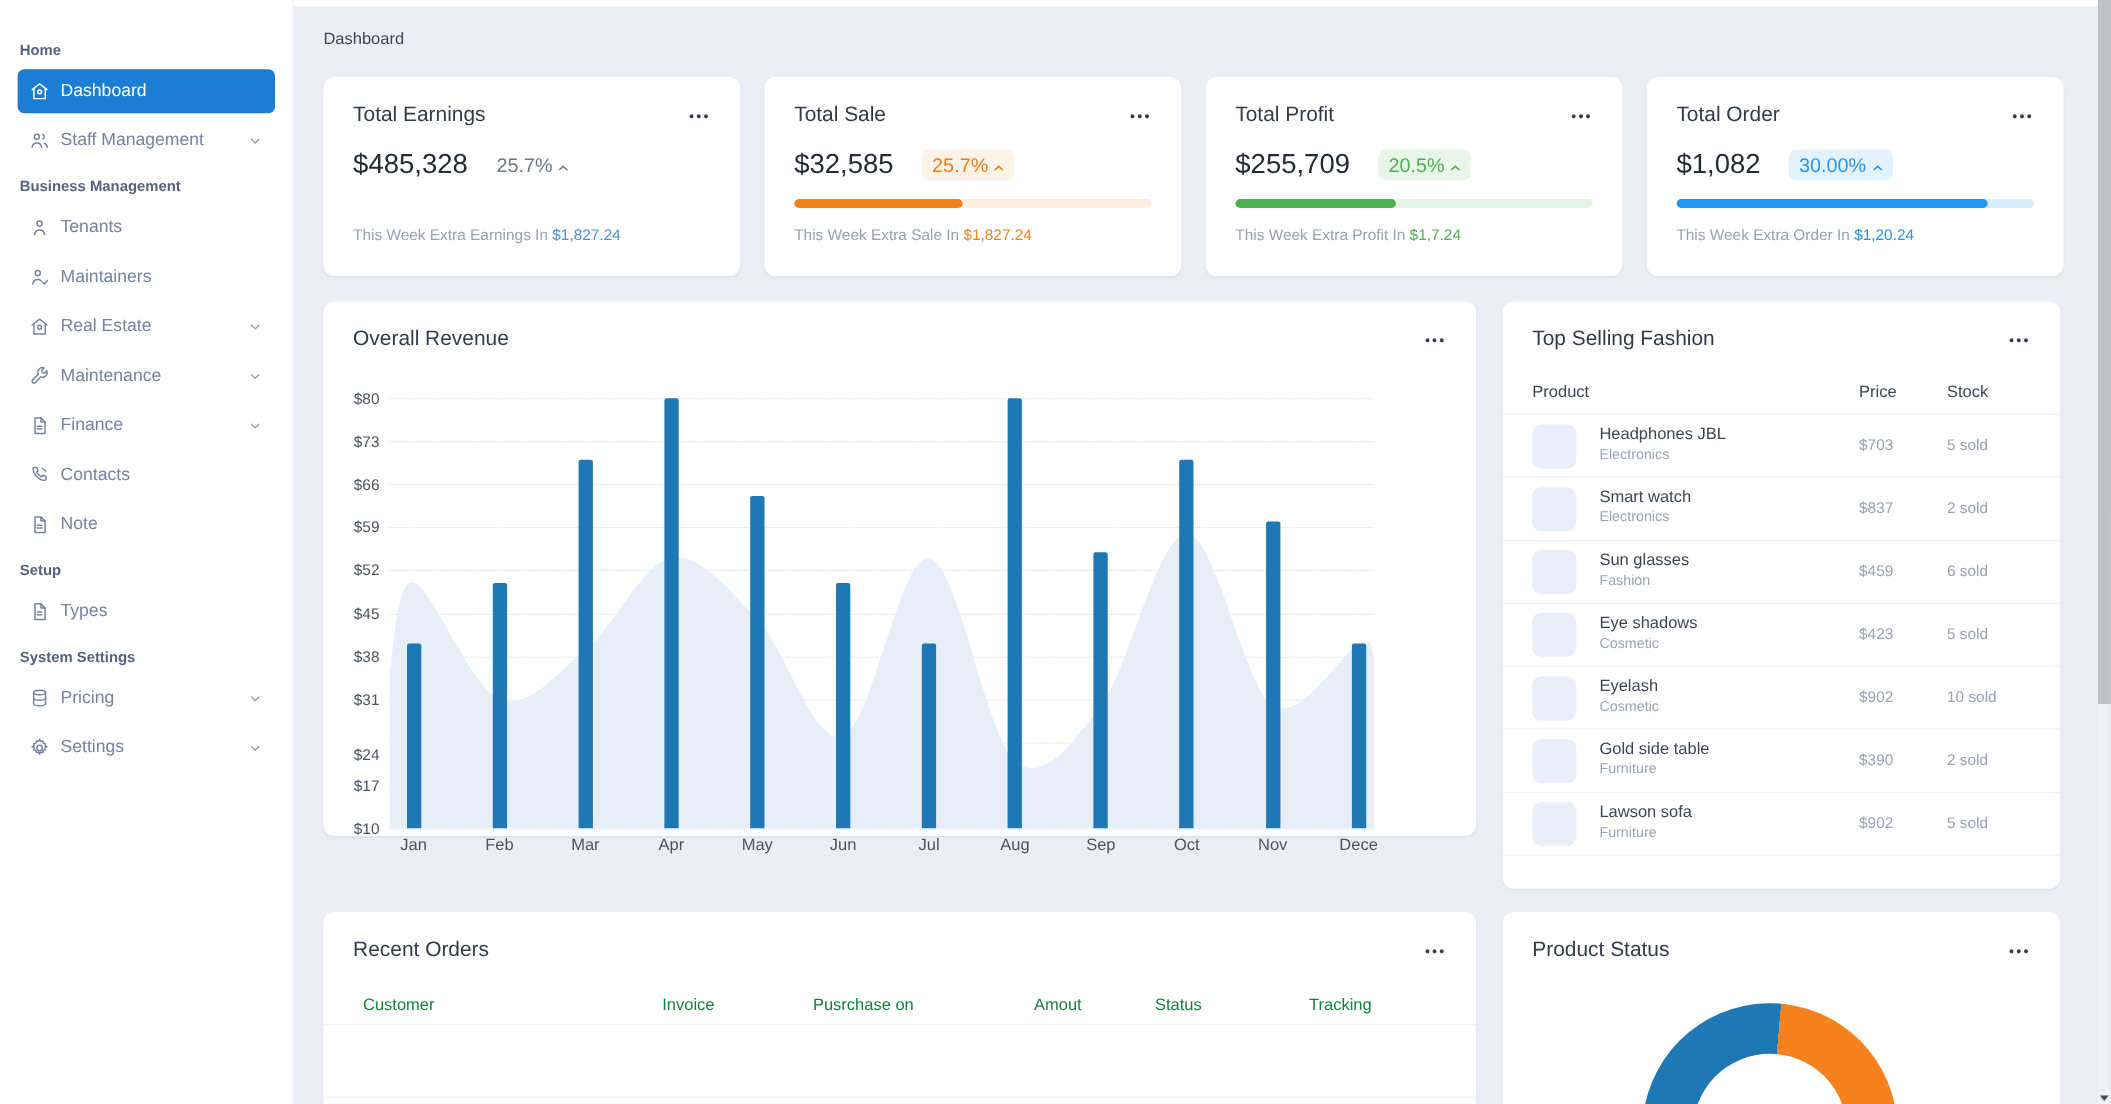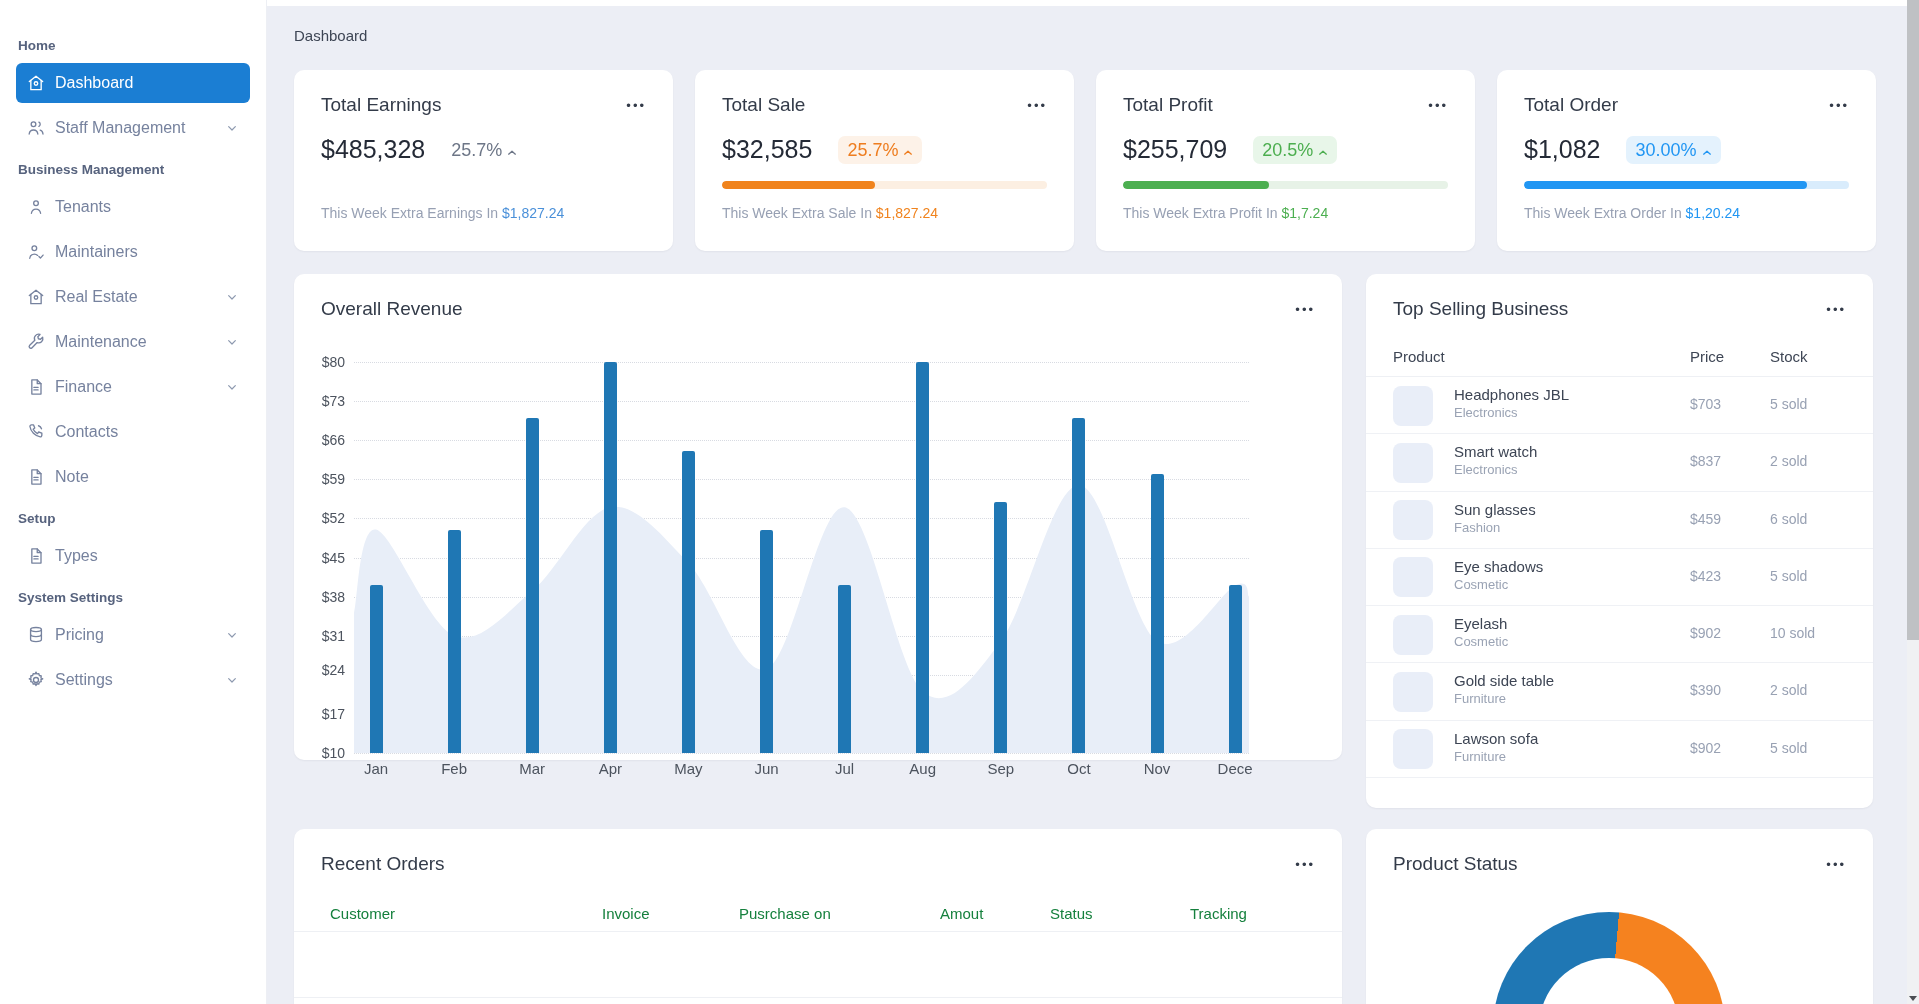--- a/index.html
+++ b/index.html
@@ -305,21 +305,21 @@
           <div class="ytick" style="top: 197.3px;">$59</div>
           <div class="gridline" style="top: 244.4px; left: 60px; width: 895px;"></div>
           <div class="ytick" style="top: 236.4px;">$52</div>
           <div class="gridline" style="top: 283.5px; left: 60px; width: 895px;"></div>
           <div class="ytick" style="top: 275.5px;">$45</div>
           <div class="gridline" style="top: 322.6px; left: 60px; width: 895px;"></div>
           <div class="ytick" style="top: 314.6px;">$38</div>
           <div class="gridline" style="top: 361.7px; left: 60px; width: 895px;"></div>
           <div class="ytick" style="top: 353.7px;">$31</div>
           <div class="gridline" style="top: 400.8px; left: 60px; width: 895px;"></div>
-          <div class="ytick" style="top: 388px;">$24</div>
+          <div class="ytick" style="top: 404px;">$24</div>
           <div class="gridline" style="top: 439.9px; left: 60px; width: 895px;"></div>
           <div class="ytick" style="top: 431.9px;">$17</div>
           <div class="gridline" style="top: 479px; left: 60px; width: 895px;"></div>
           <div class="ytick" style="top: 471px;">$10</div>
           <svg width="895" height="391" style="left:60px;top:88px">
             <path d="M 0.0,251.4 C 3.7,237.4 5.3,163.8 22.0,167.6 C 38.7,171.3 74.1,263.5 100.1,273.7 C 126.1,283.9 152.2,250.4 178.2,229.0 C 204.2,207.6 230.3,149.9 256.3,145.2 C 282.3,140.6 308.4,174.1 334.4,201.1 C 360.4,228.1 386.5,316.5 412.5,307.2 C 438.5,297.9 464.6,141.5 490.6,145.2 C 516.6,149.0 542.7,307.2 568.7,329.6 C 594.7,351.9 620.8,313.7 646.8,279.3 C 672.8,244.8 698.9,122.9 724.9,122.9 C 750.9,122.9 777.0,262.5 803.0,279.3 C 829.0,296.0 865.8,230.9 881.1,223.4 C 896.4,216.0 892.7,232.7 895.0,234.6 L 895 391 L 0 391 Z" fill="#e8eef8"></path>
           </svg>
           <div class="bar" style="left: 75.5px; top: 311.429px; height: 167.571px; background: rgb(31, 119, 180);"></div>
           <div class="bar" style="left: 153.6px; top: 255.571px; height: 223.429px; background: rgb(31, 119, 180);"></div>
           <div class="bar" style="left: 231.7px; top: 143.857px; height: 335.143px; background: rgb(31, 119, 180);"></div>
@@ -342,21 +342,21 @@
           <div class="xtick" style="left: 593.7px;">Aug</div>
           <div class="xtick" style="left: 671.8px;">Sep</div>
           <div class="xtick" style="left: 749.9px;">Oct</div>
           <div class="xtick" style="left: 828px;">Nov</div>
           <div class="xtick" style="left: 906.1px;">Dece</div>
         </div>
     </div>
 
     <div class="card products-card">
       <div class="card-head">
-        <h2 class="card-title">Top Selling Business</h2>
+        <h2 class="card-title">Top Selling Fashion</h2>
         <button class="dots">•••</button>
       </div>
       <div class="pt-head">
         <span style="left:27px">Product</span>
         <span style="left:324px">Price</span>
         <span style="left:404px">Stock</span>
       </div>
       <div class="pt-rows" id="products-rows">
           <div class="prod-row">
             <span class="prod-avatar"></span>

